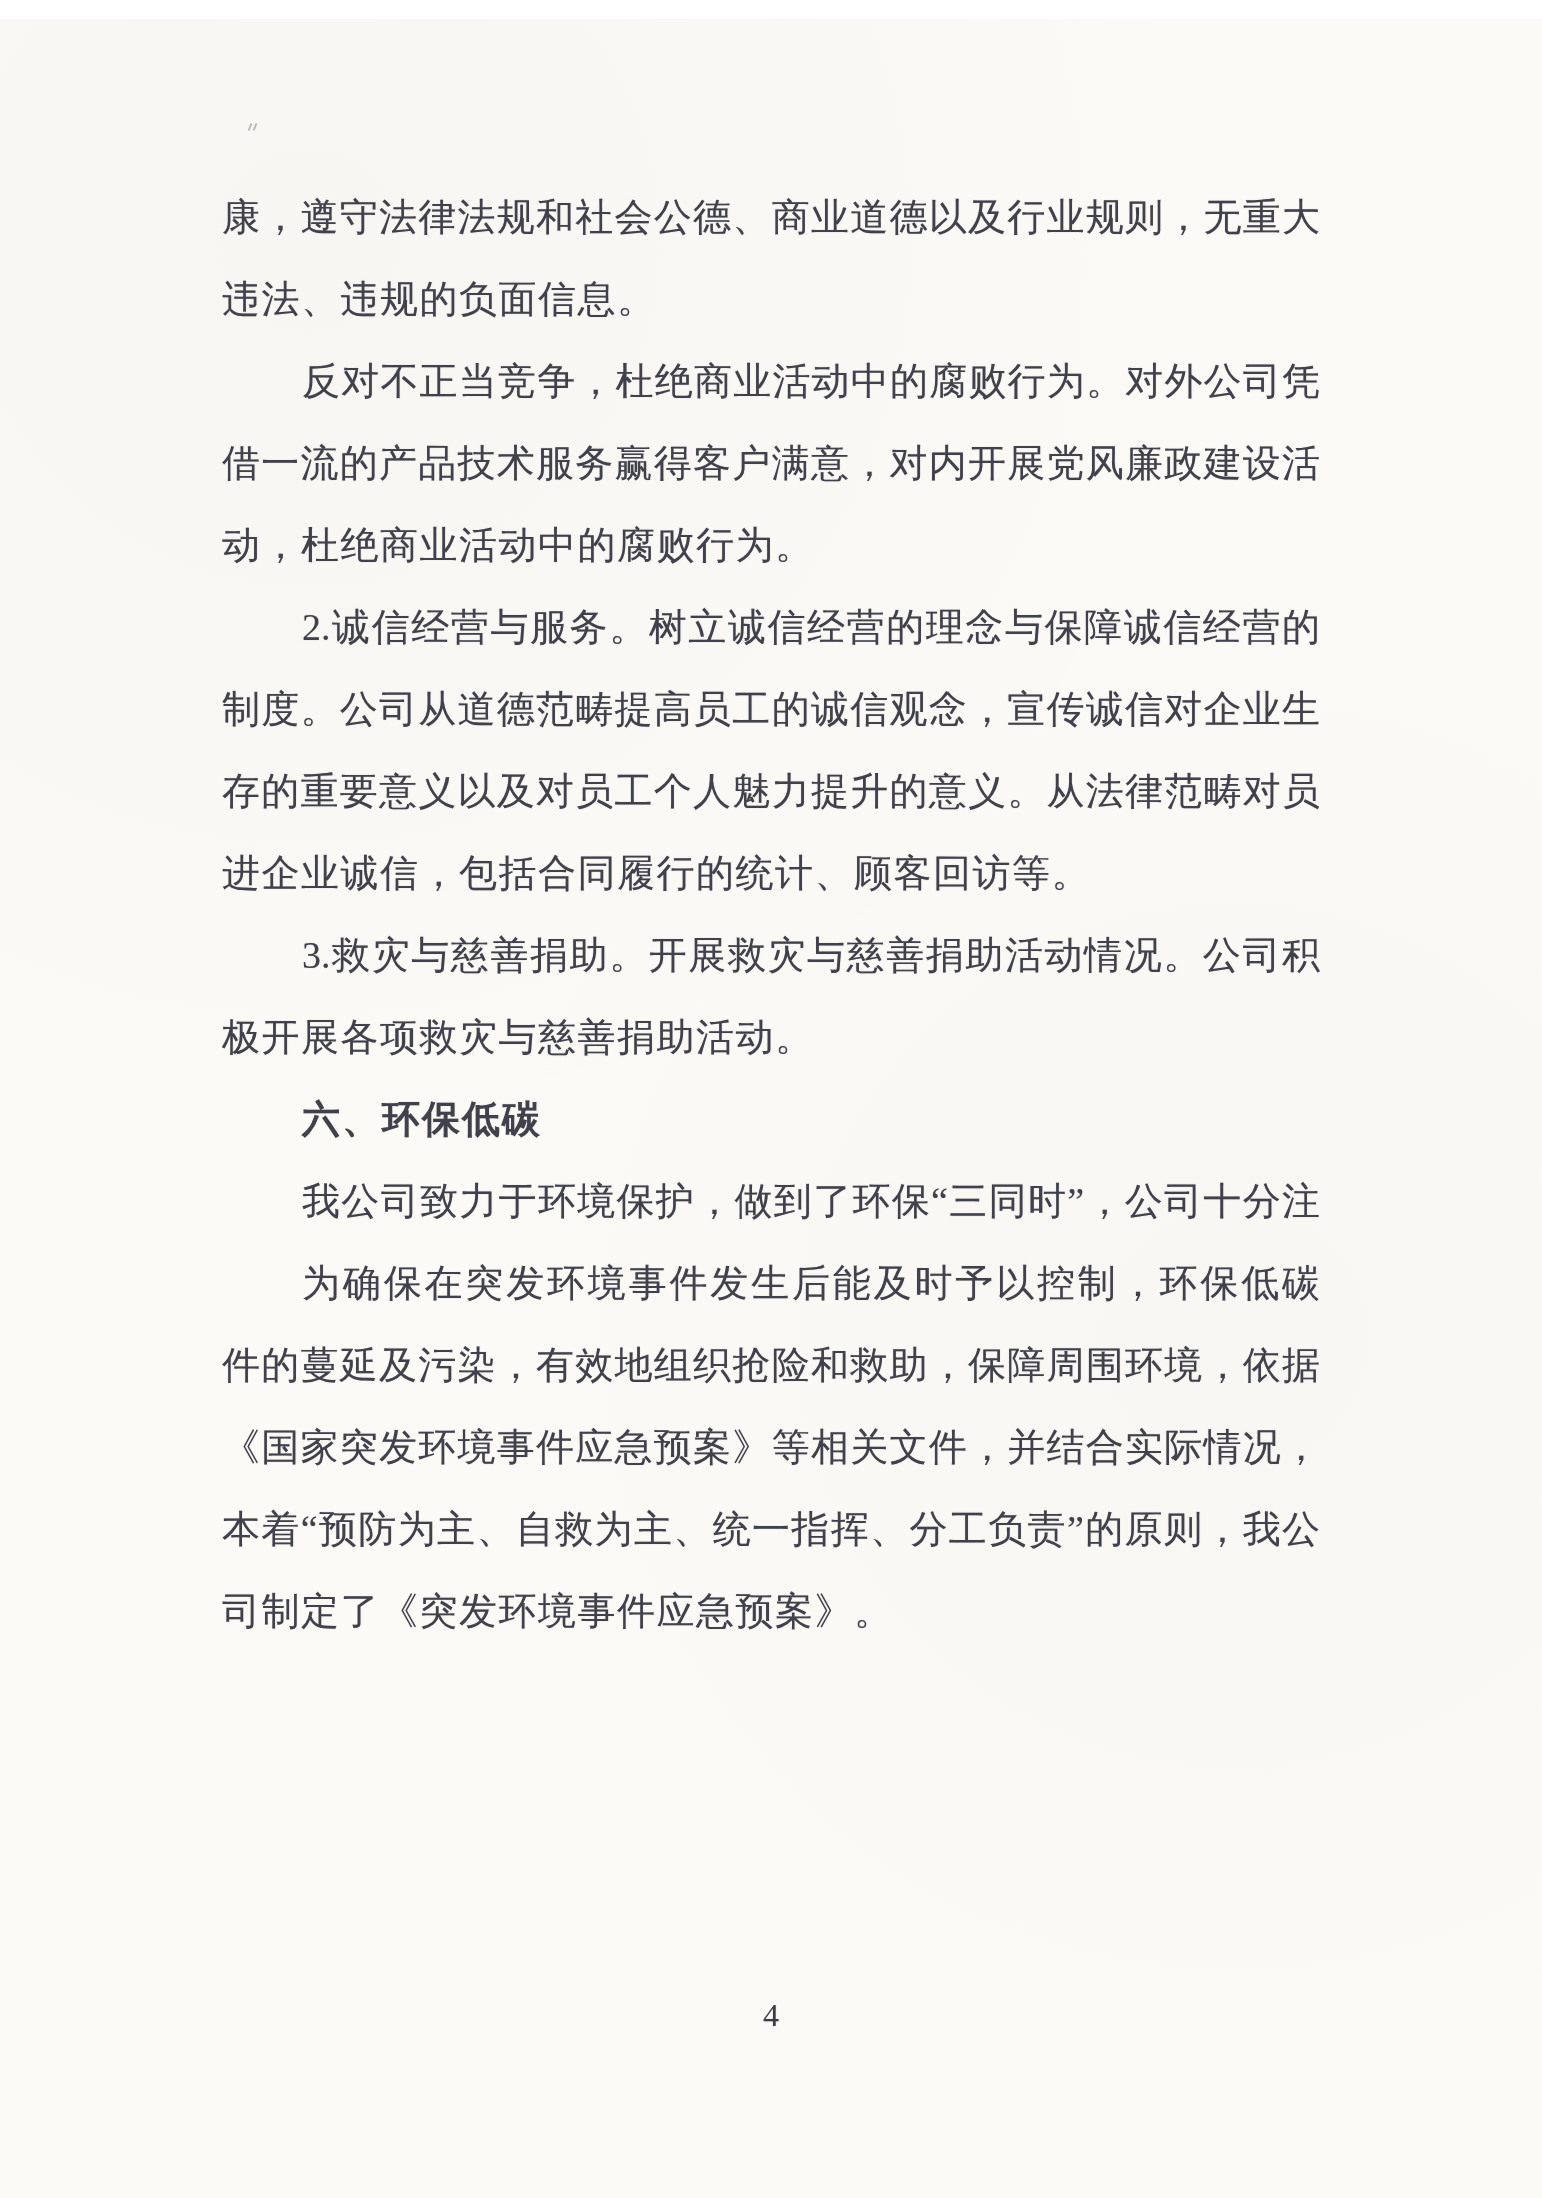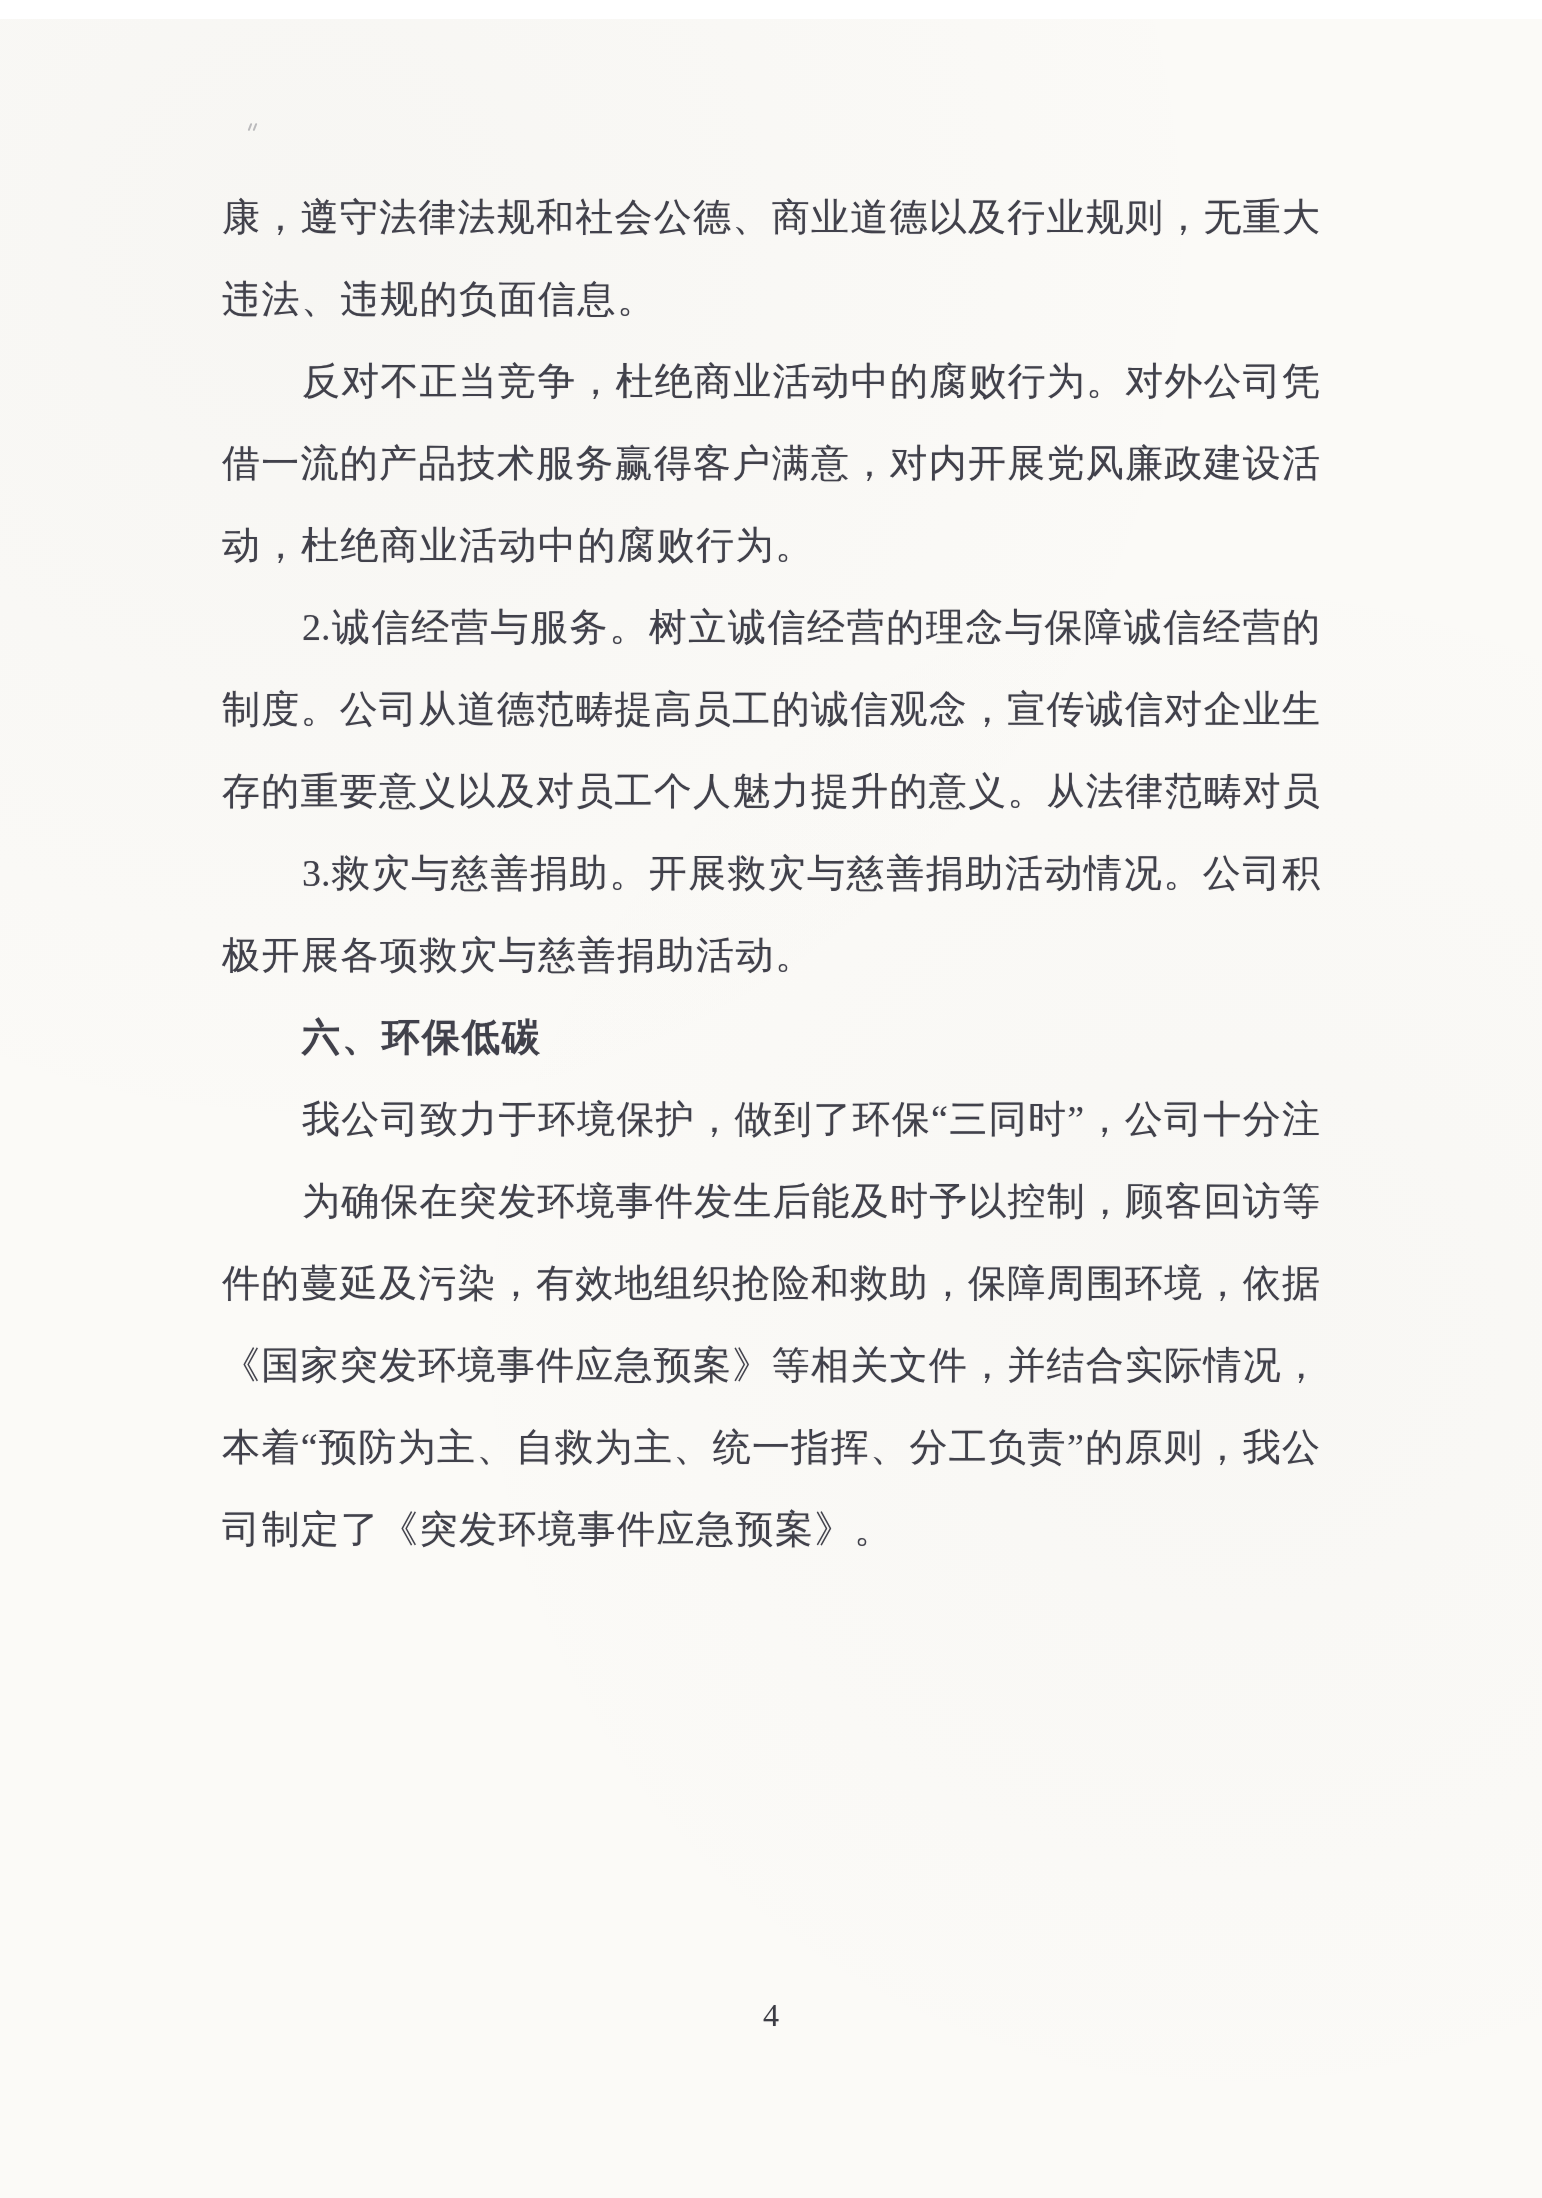--- a/index.html
+++ b/index.html
@@ -90,25 +90,26 @@
 
   <main class="content">
     <div class="line j">康，遵守法律法规和社会公德、商业道德以及行业规则，无重大</div>
     <div class="line">违法、违规的负面信息。</div>
     <div class="line j ind">反对不正当竞争，杜绝商业活动中的腐败行为。对外公司凭</div>
     <div class="line j">借一流的产品技术服务赢得客户满意，对内开展党风廉政建设活</div>
     <div class="line">动，杜绝商业活动中的腐败行为。</div>
     <div class="line j ind">2.诚信经营与服务。树立诚信经营的理念与保障诚信经营的</div>
     <div class="line j">制度。公司从道德范畴提高员工的诚信观念，宣传诚信对企业生</div>
     <div class="line j">存的重要意义以及对员工个人魅力提升的意义。从法律范畴对员</div>
+    <div class="line">进企业诚信，包括合同履行的统计、顾客回访等。</div>
     <div class="line j ind">3.救灾与慈善捐助。开展救灾与慈善捐助活动情况。公司积</div>
     <div class="line">极开展各项救灾与慈善捐助活动。</div>
     <div class="line heading ind">六、环保低碳</div>
     <div class="line j ind">我公司致力于环境保护，做到了环保“三同时”，公司十分注</div>
-    <div class="line j ind">为确保在突发环境事件发生后能及时予以控制，顾客回访等</div>
+    <div class="line j ind">为确保在突发环境事件发生后能及时予以控制，环保低碳</div>
     <div class="line j">件的蔓延及污染，有效地组织抢险和救助，保障周围环境，依据</div>
     <div class="line j">《国家突发环境事件应急预案》等相关文件，并结合实际情况，</div>
     <div class="line j">本着“预防为主、自救为主、统一指挥、分工负责”的原则，我公</div>
     <div class="line">司制定了《突发环境事件应急预案》。</div>
   </main>
 
   <div class="pagenum">4</div>
 
 </div>
 

